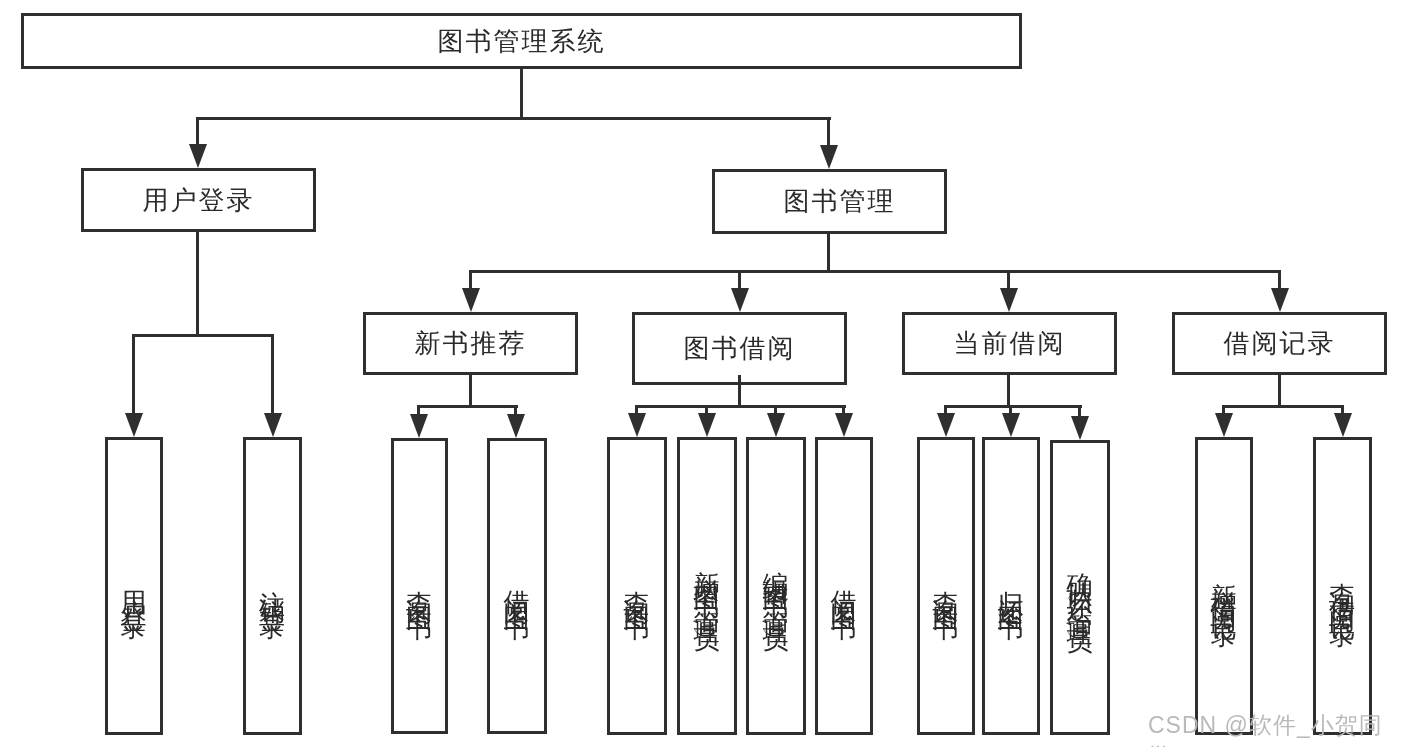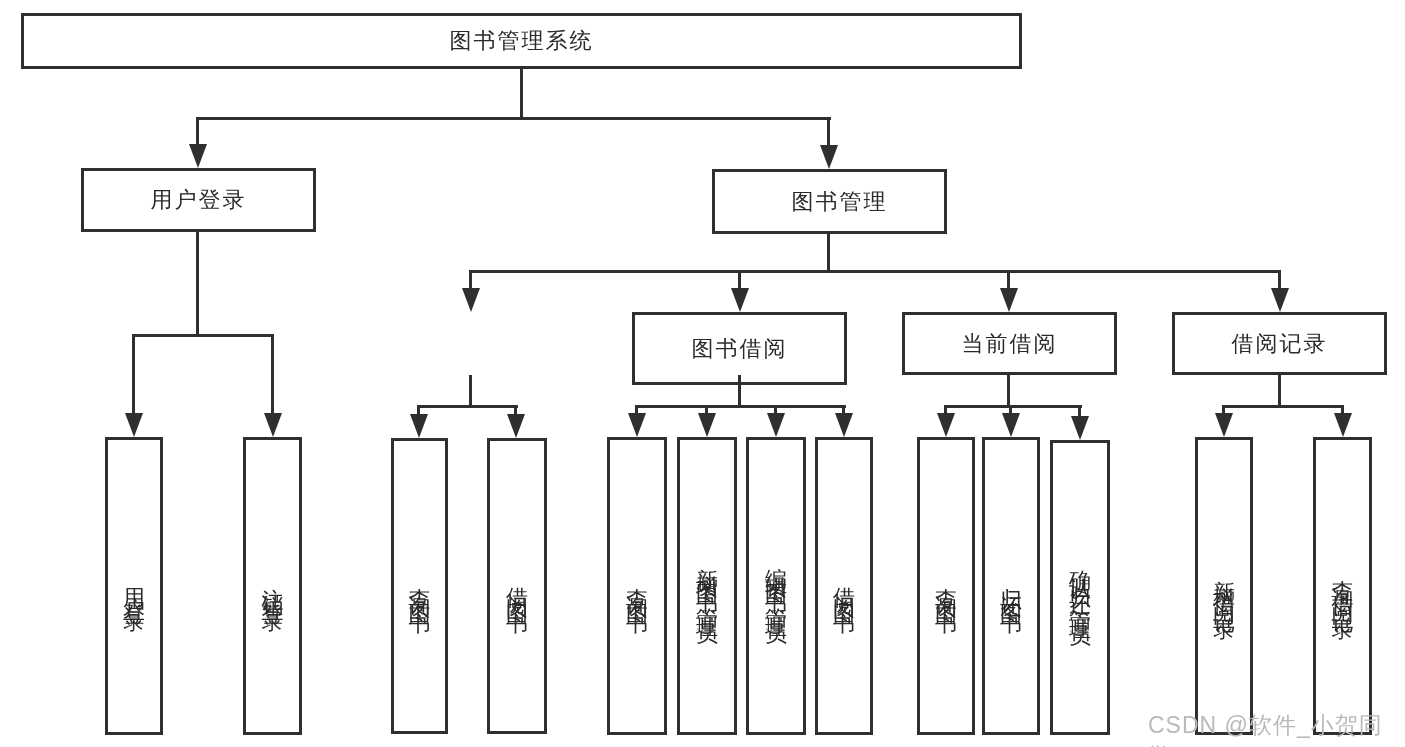--- a/index.html
+++ b/index.html
@@ -3,21 +3,21 @@
 <meta charset="utf-8">
 <style>
   html,body{margin:0;padding:0;background:#fff;}
   .canvas{
     position:relative;width:1405px;height:747px;background:var(--bg,#ffffff);
     font-family:"Liberation Sans","DejaVu Sans",sans-serif;overflow:hidden;
   }
   .box{
     position:absolute;box-sizing:border-box;border:3px solid var(--line,#2f2f2f);
     background:#fff;display:flex;align-items:center;justify-content:center;
-    color:var(--ink,#2a2a2a);font-size:22px;letter-spacing:2px;white-space:nowrap;
+    color:var(--ink,#2a2a2a);font-size:26px;letter-spacing:2px;white-space:nowrap;
   }
   .vbox{
     writing-mode:vertical-rl;letter-spacing:8px;line-height:1;
     white-space:normal;
   }
   .vline,.hline{position:absolute;background:var(--line,#2f2f2f);}
   .vline{width:3px;}
   .hline{height:3px;}
   .arrow{
     position:absolute;width:0;height:0;
@@ -63,20 +63,23 @@
   <div class="hline" style="left:469px;top:270px;width:812px;"></div>
   <div class="vline" style="left:469px;top:270px;height:20px;"></div>
   <div class="arrow" style="left:462px;top:288px;"></div>
   <div class="vline" style="left:738px;top:270px;height:20px;"></div>
   <div class="arrow" style="left:731px;top:288px;"></div>
   <div class="vline" style="left:1007px;top:270px;height:20px;"></div>
   <div class="arrow" style="left:1000px;top:288px;"></div>
   <div class="vline" style="left:1278px;top:270px;height:20px;"></div>
   <div class="arrow" style="left:1271px;top:288px;"></div>
 
+  <div class="box" style="left:363px;top:312px;width:215px;height:63px;">
+    <span>新书推荐</span>
+  </div>
   <div class="box" style="left:632px;top:312px;width:215px;height:73px;">
     <span>图书借阅</span>
   </div>
   <div class="box" style="left:902px;top:312px;width:215px;height:63px;">
     <span>当前借阅</span>
   </div>
   <div class="box" style="left:1172px;top:312px;width:215px;height:63px;">
     <span>借阅记录</span>
   </div>
 

